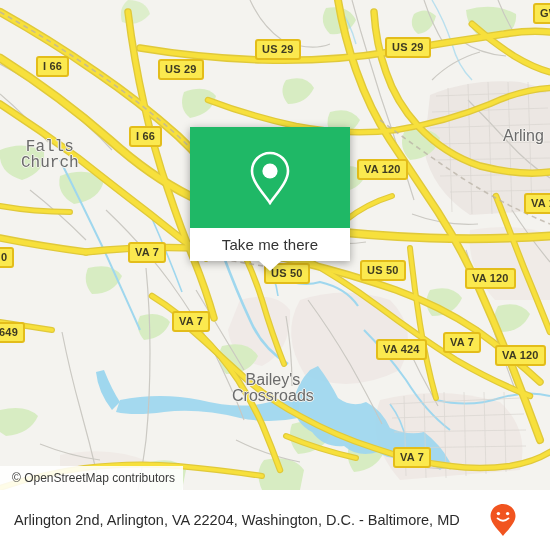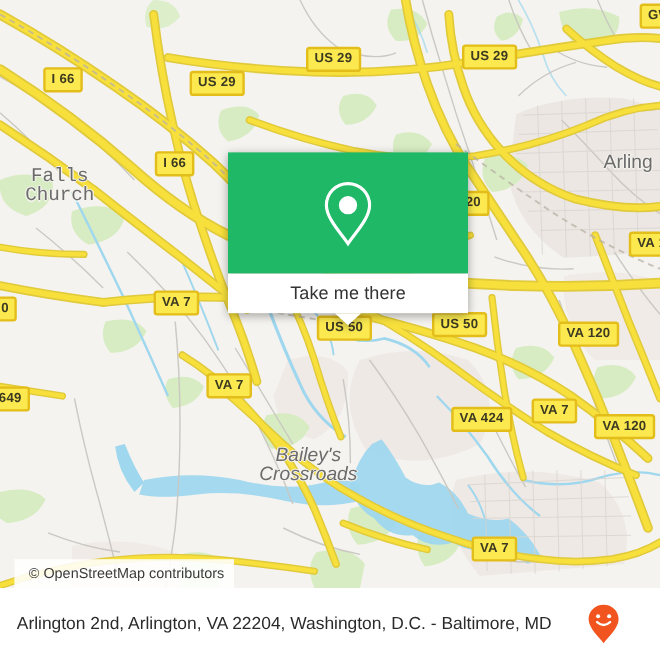--- a/index.html
+++ b/index.html
@@ -40,30 +40,30 @@
     white-space:pre;
     font-family:"Liberation Sans", sans-serif;
     text-shadow:
        1px 0 0 rgba(244,243,239,.95),-1px 0 0 rgba(244,243,239,.95),
        0 1px 0 rgba(244,243,239,.95),0 -1px 0 rgba(244,243,239,.95);
   }
   .place.big{font-size:16px;}
 
   
   .attrib{
-    position:absolute;left:12px;top:466px;
+    position:absolute;left:0;top:466px;
     background:rgba(255,255,255,.88);
     color:#3a3a3a;font-size:12px;line-height:18px;
     padding:3px 8px 3px 12px;
     white-space:nowrap;
   }
 
   
   .card{
-    position:absolute;left:190px;top:127px;width:200px;
+    position:absolute;left:190px;top:127px;width:160px;
     filter:drop-shadow(0 2px 4px rgba(0,0,0,.35));
   }
   .card-top{
     height:101px;background:#1fb866;
     display:flex;align-items:center;justify-content:center;
   }
   .card-bottom{
     height:33px;background:#ffffff;
     display:flex;align-items:center;justify-content:center;
   }
@@ -291,21 +291,21 @@
         <div class="shield" style="left: 172px; top: 311px;">VA 7</div>
         <div class="shield" style="left: 376px; top: 339px;">VA 424</div>
         <div class="shield" style="left: 495px; top: 345px;">VA 120</div>
         <div class="shield" style="left: 393px; top: 447px;">VA 7</div>
       </div>
 
     <div>
         <div class="place big" style="left: 21px; top: 139px; font-family: Liberation Mono, monospace;">Falls
 Church</div>
         <div class="place big" style="left: 503px; top: 84px; margin-top: 44px;">Arling</div>
-        <div class="place big" style="left: 216px; top: 372px; font-style: italic;">Bailey's
+        <div class="place big" style="left: 232px; top: 372px;">Bailey's
 Crossroads</div>
       </div>
 
     <div class="attrib">© OpenStreetMap contributors</div>
   </div>
 
   <div class="card">
     <div class="card-top">
       <svg width="44" height="56" viewBox="0 0 44 56">
         <path d="M22 3 C12 3 4 11 4 21 C4 32 16 44 22 53 C28 44 40 32 40 21 C40 11 32 3 22 3 Z" fill="none" stroke="#ffffff" stroke-width="2.6"></path>

